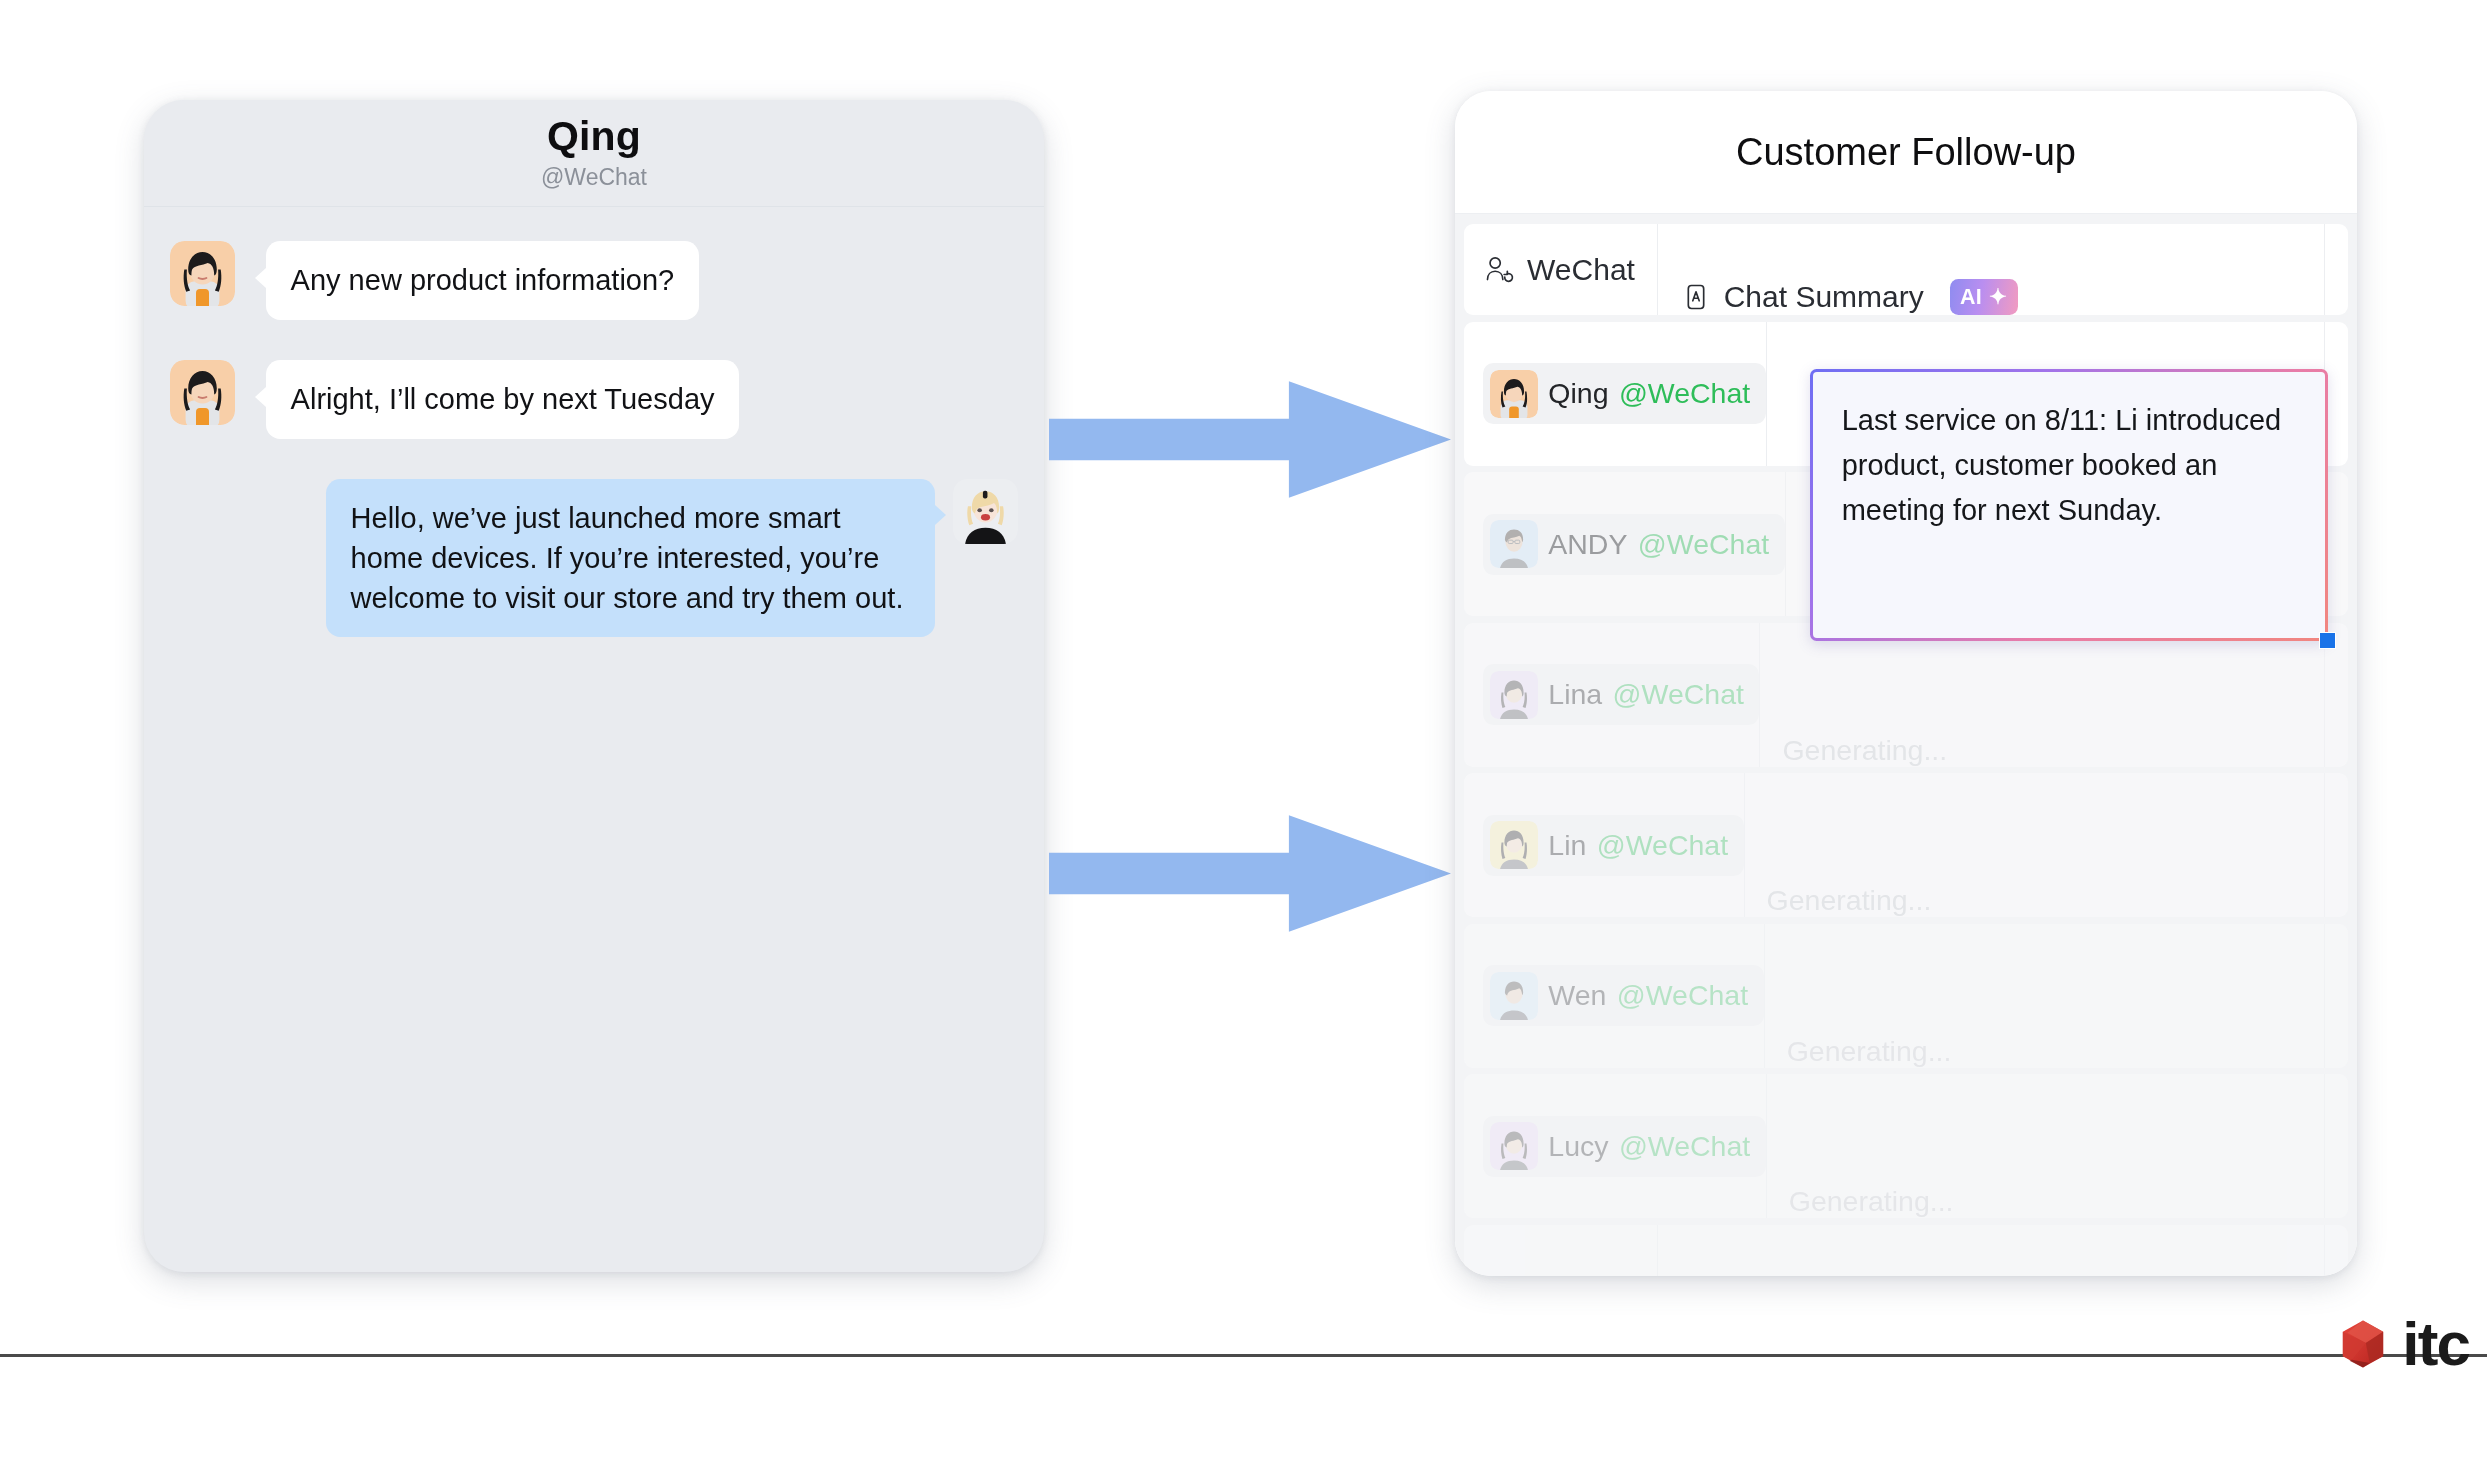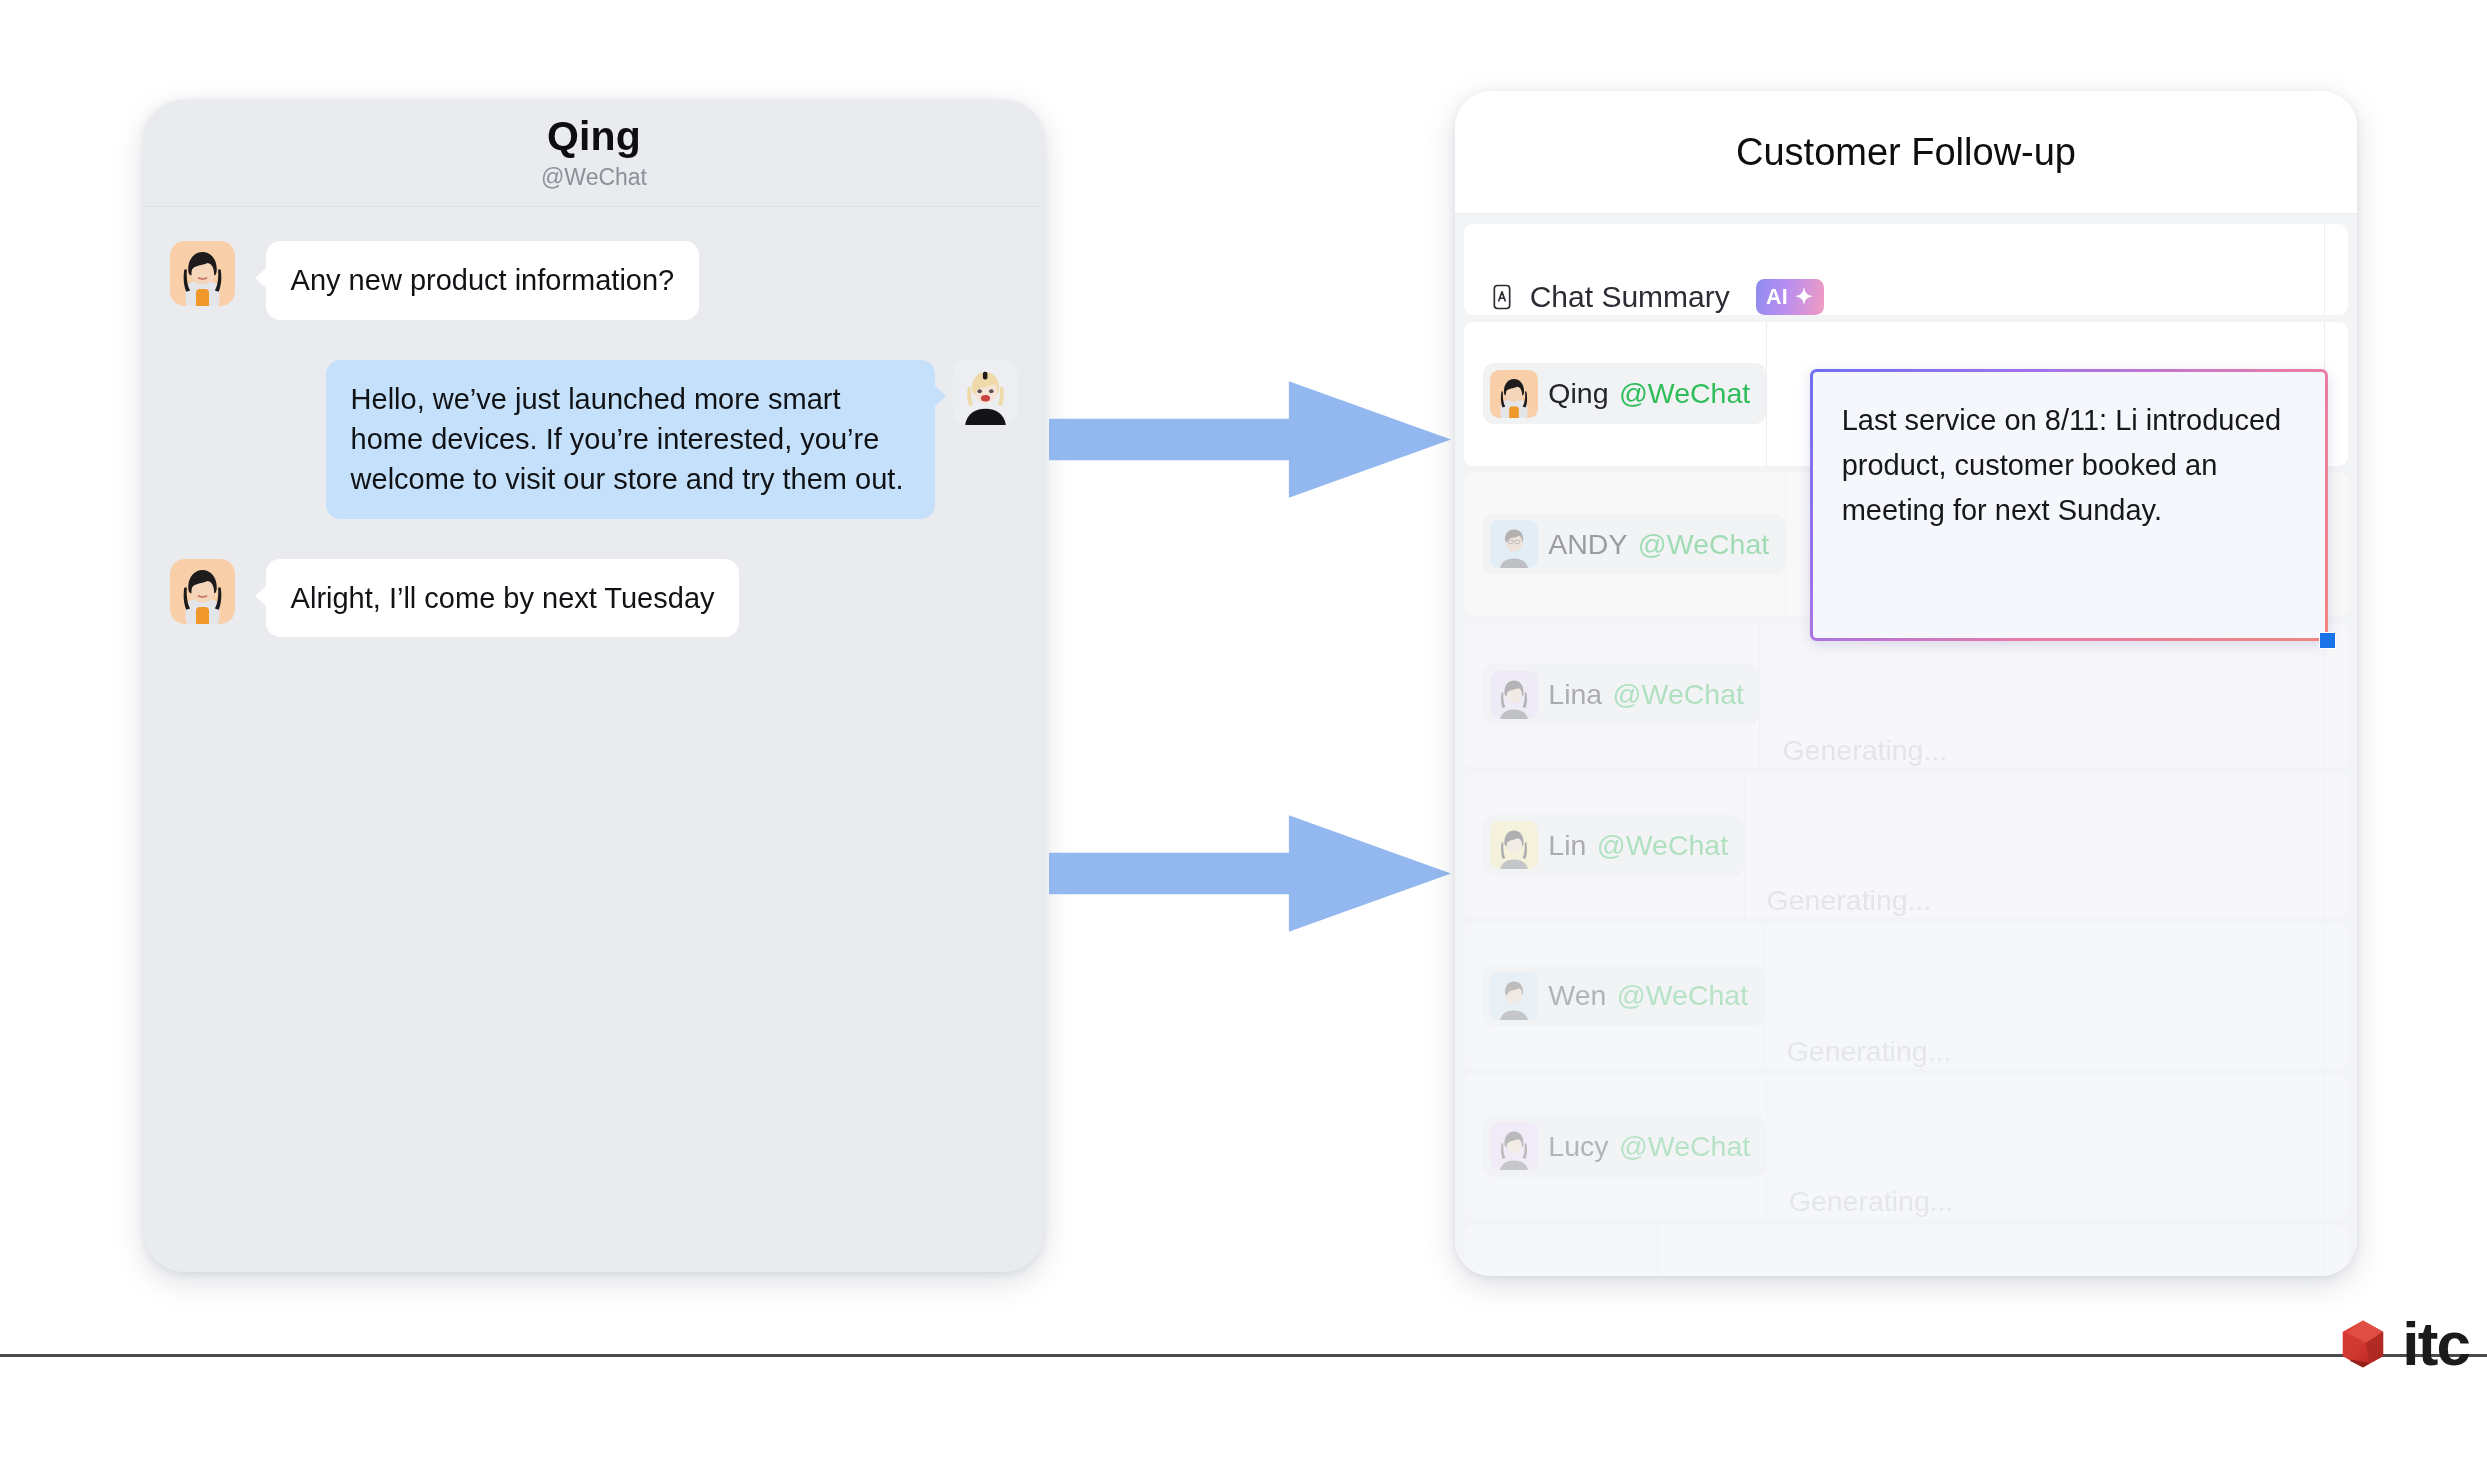--- a/index.html
+++ b/index.html
@@ -176,20 +176,38 @@
             <rect x="40" y="74" width="20" height="32" rx="6" fill="#f0972a"></rect>
             <ellipse cx="50" cy="44" rx="20" ry="23" fill="#f6d6bb"></ellipse>
             <path d="M28 44c0-17 10-27 22-27s22 10 22 27c0 6-2 9-4 9 0-12-4-18-10-19-8 4-20 3-24 10-1 3-1 6-1 9-3 0-5-3-5-9z" fill="#1d1b1c"></path>
             <path d="M26 44c-1 14 1 26 5 32l-6 2c-4-9-5-22-3-34z" fill="#1d1b1c"></path>
             <path d="M74 44c1 14-1 26-5 32l6 2c4-9 5-22 3-34z" fill="#1d1b1c"></path>
             <path d="M44 57c3 2 9 2 12 0" stroke="#c97c6e" stroke-width="3" fill="none" stroke-linecap="round"></path>
           </svg>
         </div>
         <div class="bubble in">
           <span>Any new product information?</span>
+        </div>
+      </div>
+
+      <div class="msg-row left">
+        <div class="avatar">
+          <svg viewBox="0 0 100 100">
+            <rect width="100" height="100" rx="22" fill="#f8cfa8"></rect>
+            <rect x="24" y="62" width="52" height="44" rx="14" fill="#e3e5e8"></rect>
+            <rect x="40" y="74" width="20" height="32" rx="6" fill="#f0972a"></rect>
+            <ellipse cx="50" cy="44" rx="20" ry="23" fill="#f6d6bb"></ellipse>
+            <path d="M28 44c0-17 10-27 22-27s22 10 22 27c0 6-2 9-4 9 0-12-4-18-10-19-8 4-20 3-24 10-1 3-1 6-1 9-3 0-5-3-5-9z" fill="#1d1b1c"></path>
+            <path d="M26 44c-1 14 1 26 5 32l-6 2c-4-9-5-22-3-34z" fill="#1d1b1c"></path>
+            <path d="M74 44c1 14-1 26-5 32l6 2c4-9 5-22 3-34z" fill="#1d1b1c"></path>
+            <path d="M44 57c3 2 9 2 12 0" stroke="#c97c6e" stroke-width="3" fill="none" stroke-linecap="round"></path>
+          </svg>
+        </div>
+        <div class="bubble in">
+          <span>Alright, I’ll come by next Tuesday</span>
         </div>
       </div>
 
       <div class="msg-row right">
         <div class="bubble out" style="max-width:609px">
           <span>Hello, we’ve just launched more smart home devices. If you’re interested, you’re welcome to visit our store and try them out.</span>
         </div>
         <div class="avatar">
           <svg viewBox="0 0 100 100">
             <rect width="100" height="100" rx="22" fill="#eceef1"></rect>
@@ -199,38 +217,20 @@
             <path d="M28 42c-1 12 0 21 3 27l-6 2c-3-8-4-20-2-29z" fill="#efd9a8"></path>
             <path d="M72 42c1 12 0 21-3 27l6 2c3-8 4-20 2-29z" fill="#efd9a8"></path>
             <rect x="46" y="18" width="7" height="12" rx="3" fill="#1d1b1c"></rect>
             <ellipse cx="50" cy="59" rx="7" ry="5" fill="#c94141"></ellipse>
             <ellipse cx="41" cy="48" rx="3.5" ry="3" fill="#5b5150"></ellipse>
             <ellipse cx="59" cy="48" rx="3.5" ry="3" fill="#5b5150"></ellipse>
           </svg>
         </div>
       </div>
 
-      <div class="msg-row left">
-        <div class="avatar">
-          <svg viewBox="0 0 100 100">
-            <rect width="100" height="100" rx="22" fill="#f8cfa8"></rect>
-            <rect x="24" y="62" width="52" height="44" rx="14" fill="#e3e5e8"></rect>
-            <rect x="40" y="74" width="20" height="32" rx="6" fill="#f0972a"></rect>
-            <ellipse cx="50" cy="44" rx="20" ry="23" fill="#f6d6bb"></ellipse>
-            <path d="M28 44c0-17 10-27 22-27s22 10 22 27c0 6-2 9-4 9 0-12-4-18-10-19-8 4-20 3-24 10-1 3-1 6-1 9-3 0-5-3-5-9z" fill="#1d1b1c"></path>
-            <path d="M26 44c-1 14 1 26 5 32l-6 2c-4-9-5-22-3-34z" fill="#1d1b1c"></path>
-            <path d="M74 44c1 14-1 26-5 32l6 2c4-9 5-22 3-34z" fill="#1d1b1c"></path>
-            <path d="M44 57c3 2 9 2 12 0" stroke="#c97c6e" stroke-width="3" fill="none" stroke-linecap="round"></path>
-          </svg>
-        </div>
-        <div class="bubble in">
-          <span>Alright, I’ll come by next Tuesday</span>
-        </div>
-      </div>
-
     </div>
   </div>
 
   <div class="arrow" style="left:1049px; top:381px;">
     <svg width="402" height="117" viewBox="0 0 620 180">
       <path d="M0 58 L370 58 L370 0 L620 90 L370 180 L370 122 L0 122 Z" fill="#93b8ef"></path>
     </svg>
   </div>
   <div class="arrow" style="left:1049px; top:815px;">
     <svg width="402" height="117" viewBox="0 0 620 180">
@@ -239,20 +239,33 @@
   </div>
 
   <div id="crm-panel">
     <div id="crm-header">
       <div id="crm-title">Customer Follow-up</div>
     </div>
 
     <div id="crm-table">
 
       <div class="trow head">
+        <div class="cell-name">
+          <div class="hdr-label">
+            <span class="hdr-icon">
+              <svg viewBox="0 0 50 50" fill="none" stroke="#2a2d33" stroke-width="2.6" stroke-linecap="round" stroke-linejoin="round">
+                <circle cx="19" cy="14" r="8"></circle>
+                <path d="M7 40c0-8 5-13 12-13s12 5 12 13"></path>
+                <path d="M34 36a6 6 0 1 0 4-5"></path>
+                <path d="M38 27v5h-5"></path>
+              </svg>
+            </span>
+            <span>WeChat</span>
+          </div>
+        </div>
         <div class="cell-sum">
           <div class="hdr-label">
             <span class="hdr-icon">
               <svg viewBox="0 0 50 50" fill="none" stroke="#2a2d33" stroke-width="2.6">
                 <rect x="13" y="7" width="24" height="36" rx="5"></rect>
                 <path d="M20 31l5-14 5 14M22 27h6" stroke-linecap="round" stroke-linejoin="round"></path>
               </svg>
             </span>
             <span>Chat Summary</span>
             <span class="ai-badge">

